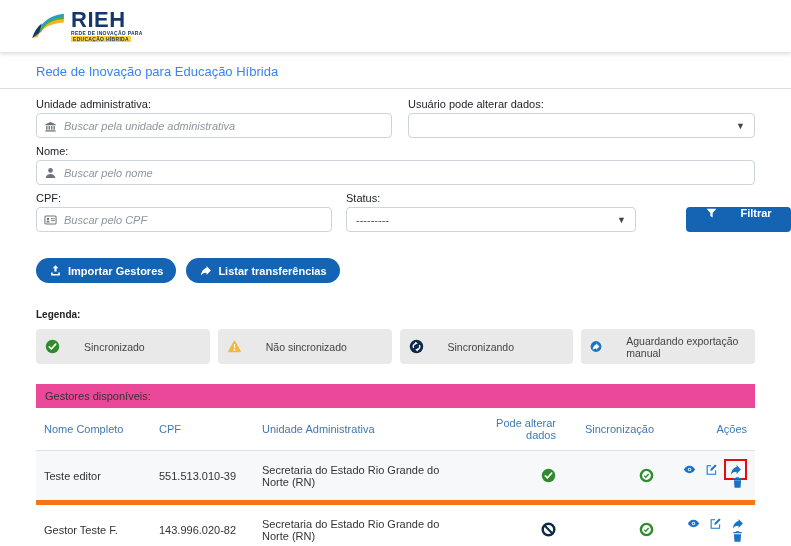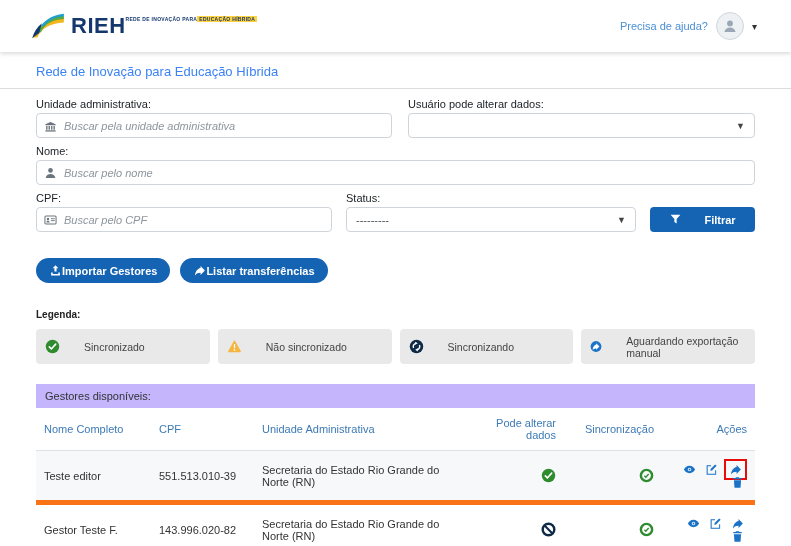--- a/index.html
+++ b/index.html
@@ -2,21 +2,21 @@
 <html><head>
 <meta charset="utf-8">
 <style>
   * { margin:0; padding:0; box-sizing:border-box; }
   html,body { width:791px; height:546px; }
   body { font-family:"Liberation Sans",sans-serif; background:#fff; color:#212529; overflow:hidden; }
 
   .header { height:52px; display:flex; align-items:center; justify-content:space-between;
             padding:0 34px 0 30px; background:#fff; box-shadow:0 2px 4px rgba(0,0,0,.14); position:relative; z-index:2; }
   .logo { display:flex; align-items:center; gap:5px; }
-  .logo-textcol { display:flex; flex-direction:row; line-height:1; }
+  .logo-textcol { display:flex; flex-direction:column; line-height:1; }
   .logo-title { font-size:22px; font-weight:bold; color:#14376e; letter-spacing:.5px; line-height:20px; }
   .logo-sub { font-size:5px; font-weight:bold; color:#14376e; letter-spacing:.3px; line-height:6px; }
   .logo-sub2 { background:#ffd23f; align-self:flex-start; padding:0 2px; }
   .header-right { display:flex; align-items:center; gap:8px; }
   .help-link { font-size:11px; color:#4a8fd4; text-decoration:none; cursor:pointer; }
   .avatar { width:28px; height:28px; border-radius:50%; background:#eef1f4; border:1px solid #cfd6dd;
             display:flex; align-items:center; justify-content:center; cursor:pointer; }
   .caret { font-size:10px; color:#333; cursor:pointer; }
 
   .page-subtitle { padding:12px 36px 9px; font-size:13px; color:#3b82f6; }
@@ -29,36 +29,36 @@
   input.txt { width:100%; height:25px; border:1px solid #ced4da; border-radius:4px;
               padding:0 8px 0 27px; font-size:11px; font-family:inherit; color:#495057; }
   input.txt::placeholder { font-style:italic; color:#8d959d; opacity:1; }
   .select { height:25px; border:1px solid #ced4da; border-radius:4px; background:#fff;
             display:flex; align-items:center; justify-content:space-between; padding:0 9px;
             font-size:11px; color:#495057; cursor:pointer; }
   .sel-caret { font-size:9px; color:#444; }
   .grid-a { display:grid; grid-template-columns:356px 1fr; column-gap:16px; }
   .grid-c { display:grid; grid-template-columns:296px 290px 1fr; column-gap:14px; align-items:end; }
   .btn-filtrar { height:25px; width:100%; background:#1464b3; color:#fff; border:none; border-radius:4px;
-                 font-size:11px; font-weight:bold; display:flex; align-items:center; justify-content:center;
-                 gap:22px; cursor:pointer; font-family:inherit; }
+                 font-size:11px; font-weight:bold; display:flex; align-items:flex-start; justify-content:center;
+                 gap:22px; cursor:pointer; font-family:inherit;margin-left:36px; }
 
   .pill-row { display:flex; gap:10px; padding:26px 36px 0; }
-  .pill { display:inline-flex; align-items:center; background:#1464b3; color:#fff; border:none;
+  .pill { display:inline-flex; align-items:center; gap:6px; background:#1464b3; color:#fff; border:none;
           border-radius:14px; font-size:11px; font-weight:bold; padding:0 13px; height:25px; cursor:pointer;
           font-family:inherit; }
 
   .legend { padding:26px 36px 0; }
   .legend-title { font-size:10px; font-weight:bold; margin-bottom:9px; color:#222; }
   .legend-grid { display:grid; grid-template-columns:repeat(4,1fr); gap:8px; }
   .legend-item { background:#e9e9e9; height:35px; display:flex; align-items:center; gap:24px;
                  padding:0 9px; font-size:10.5px; color:#444; border-radius:4px; }
 
   .table-wrap { margin:20px 36px 0; }
-  .table-caption { background:#c4b5fd; font-size:11px; color:#333; padding:6px 9px; }
+  .table-caption { background:#ec4899; font-size:11px; color:#333; padding:6px 9px; }
   table { width:100%; border-collapse:collapse; table-layout:fixed; }
   th { font-size:11px; color:#3d7ab5; font-weight:normal; text-align:left; padding:9px 8px;
        border-bottom:1px solid #dee2e6; vertical-align:middle; }
   td { font-size:11px; color:#333; padding:11px 8px; border-bottom:5px solid #f97316; vertical-align:middle; }
   th.center, td.center { text-align:right; }
   tbody tr:nth-child(odd) { background:#f7f8f9; }
 
   .ic { width:15px; height:15px; display:inline-block; vertical-align:middle; }
   .ic-s { width:13px; height:13px; display:inline-block; vertical-align:middle; }
   .act-btn { display:inline-flex; padding:0; border:none; background:none; cursor:pointer; margin:0 3px; vertical-align:middle; }
@@ -74,30 +74,20 @@
       <path d="M3 30 C8 16, 20 8, 38 7 L38 13 C22 14, 12 20, 8 30 Z" fill="#f5b51c"></path>
       <path d="M8 24 C14 12, 24 6, 38 5 L38 9 C24 10, 16 15, 12 24 Z" fill="#58a942"></path>
       <path d="M12 17 C18 8, 28 4, 38 3 L38 6 C28 7, 20 10, 16 17 Z" fill="#1e9fd4"></path>
       <path d="M2 31 C4 24, 8 18, 13 14 L10 25 Z" fill="#14376e"></path>
     </svg>
     <div class="logo-textcol">
       <span class="logo-title">RIEH</span>
       <span class="logo-sub">REDE DE INOVAÇÃO PARA</span>
       <span class="logo-sub logo-sub2">EDUCAÇÃO HÍBRIDA</span>
     </div>
-  </div>
-  <div class="header-right">
-    <a class="help-link">Precisa de ajuda?</a>
-    <div class="avatar">
-      <svg viewBox="0 0 16 16" width="16" height="16">
-        <circle cx="8" cy="5.4" r="2.9" fill="#9aa7b5"></circle>
-        <path d="M2.4 14c.6-3.1 2.9-4.6 5.6-4.6s5 1.5 5.6 4.6z" fill="#9aa7b5"></path>
-      </svg>
-    </div>
-    <span class="caret">▾</span>
   </div>
 </header>
 
 <div class="page-subtitle">Rede de Inovação para Educação Híbrida</div>
 <hr class="divider">
 
 <section class="filters">
   <div class="grid-a">
     <div>
       <div class="f-label">Unidade administrativa:</div>

